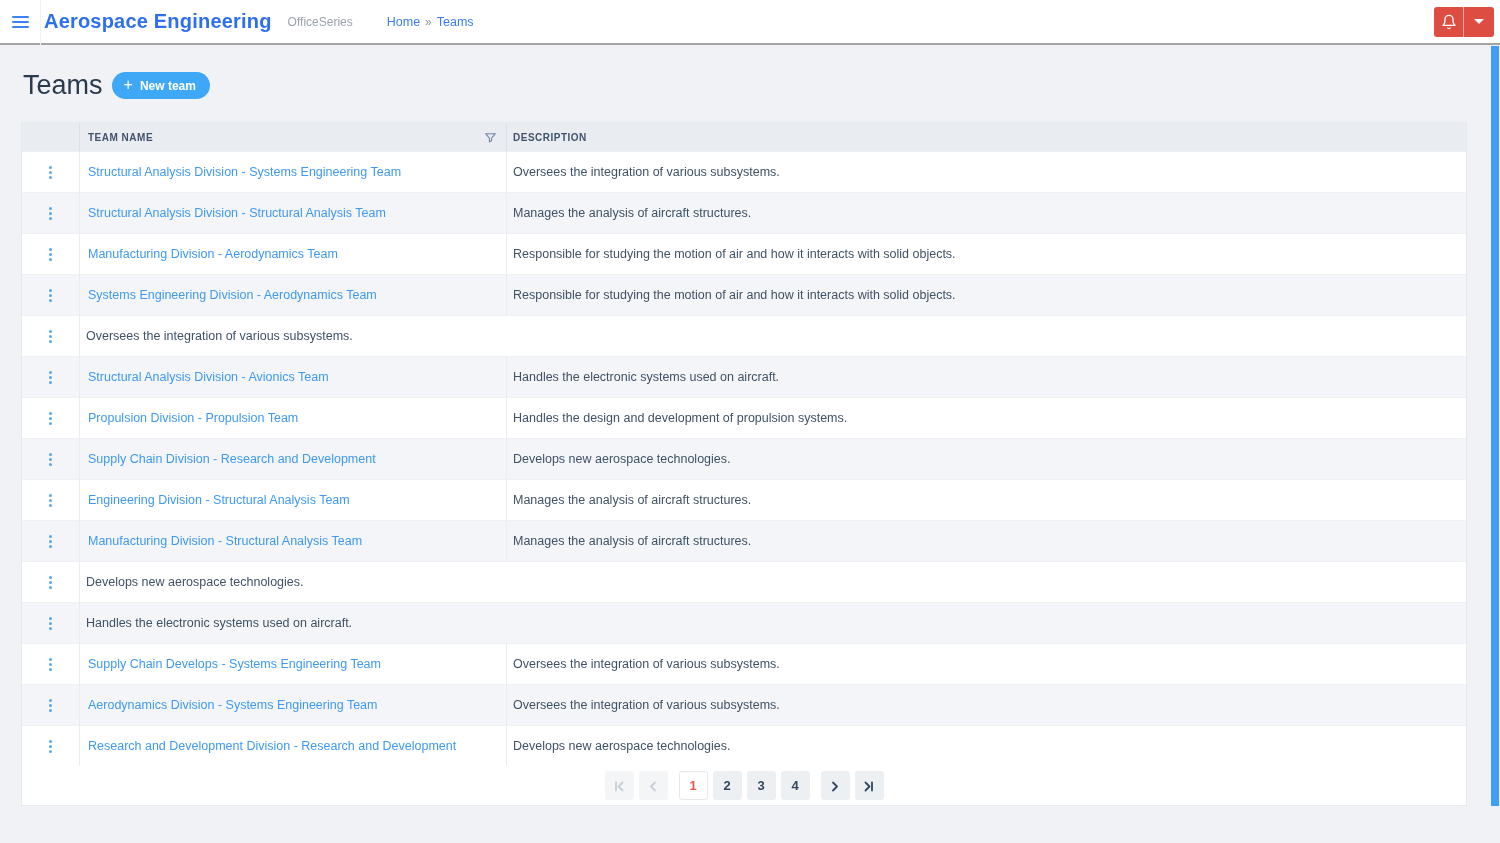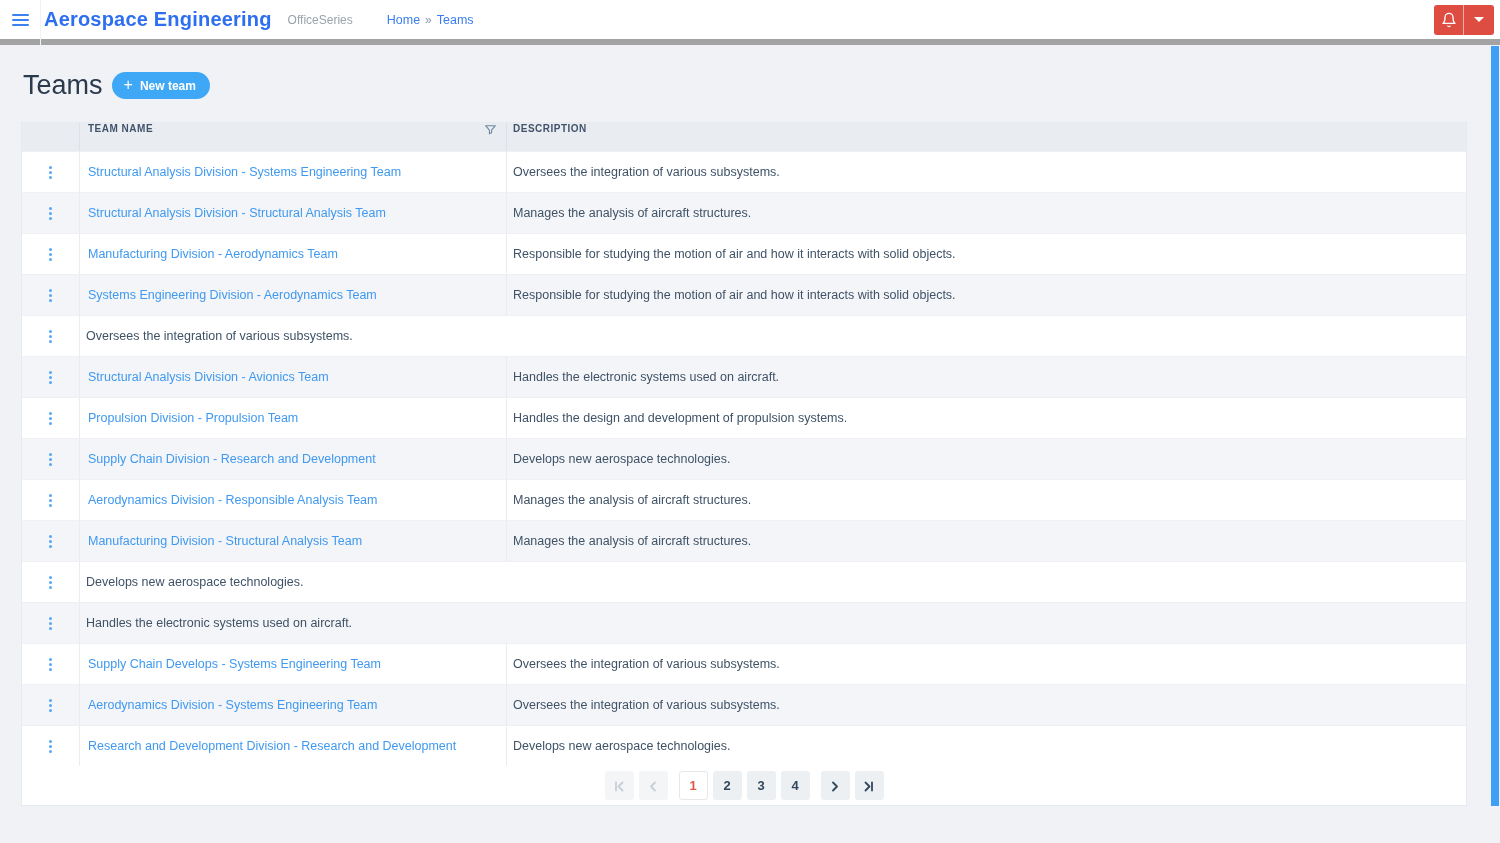--- a/index.html
+++ b/index.html
@@ -6,21 +6,21 @@
   html,body { width:1500px; height:843px; }
   body {
     font-family: "Liberation Sans", sans-serif;
     background: #f0f2f5;
     position: relative;
     overflow: hidden;
   }
 
   
   .topbar {
-    height: 45px; background: #ffffff; border-bottom: 6px solid #a3a3a3;
+    height: 45px; background: #ffffff; border-bottom: 2px solid #a3a3a3;
     display: flex; align-items: center; position: relative;
   }
   .hamburger { margin-left: 12px; width: 17px; display: flex; flex-direction: column; gap: 3px; cursor: pointer; background: none; border: none; }
   .hamburger span { display: block; height: 2px; width: 17px; background: #3b82f0; border-radius: 1px; }
   .topbar-vdivider { position: absolute; left: 40px; top: 0; width: 1px; height: 45px; background: #f0f1f4; }
   .app-title { margin-left: 15px; font-size: 20px; font-weight: 700; color: #2d6ff0; letter-spacing: 0.2px; }
   .app-subtitle { margin-left: 16px; font-size: 12px; color: #9aa2ab; }
   .breadcrumb { margin-left: 34px; display: flex; align-items: center; gap: 5px; font-size: 12.5px; }
   .breadcrumb a { color: #3b7df0; text-decoration: none; cursor: pointer; }
   .breadcrumb .sep { color: #8698ab; font-size: 12px; }
@@ -42,21 +42,21 @@
     color: #ffffff; font-family: "Liberation Sans", sans-serif; font-size: 12px; font-weight: 700;
   }
   .new-team-btn .plus { font-size: 16px; font-weight: 400; line-height: 1; margin-top: -1px; }
 
   
   .table-card {
     margin: 20px 33px 0 21px; background: #ffffff;
     border: 1px solid #e7eaee;
   }
   .thead { display: flex; height: 28px; background: #e9edf2; align-items: stretch; }
-  .th { display: flex; align-items: flex-start; font-size: 10px; font-weight: 700; color: #42526b; letter-spacing: 0.5px; gap: 30px; }
+  .th { display: flex; align-items: center; font-size: 10px; font-weight: 700; color: #42526b; letter-spacing: 0.5px; gap: 30px; }
   .th-actions { flex: 0 0 58px; border-right: 1px solid #dce1e7; }
   .th-name { flex: 0 0 427px; padding-left: 8px; justify-content: space-between; border-right: 1px solid #dce1e7; }
   .th-desc { flex: 1; padding-left: 6px; }
   .filter-btn { background: none; border: none; cursor: pointer; margin-right: 9px; display: flex; align-items: center; }
 
   .tr { display: flex; height: 41px; align-items: stretch; border-top: 1px solid #eef0f3; background: #ffffff; }
   .tr:nth-child(even) { background: #f4f5f8; }
   .td { display: flex; align-items: center; font-size: 12.5px; }
   .td-actions { flex: 0 0 58px; justify-content: center; border-right: 1px solid #e9ecf0; }
   .td-name { flex: 0 0 427px; padding-left: 8px; border-right: 1px solid #e9ecf0; }
@@ -269,21 +269,21 @@
       <div class="td td-actions">
         <button class="kebab-btn">
           <span style="display:flex;flex-direction:column;gap:2px">
               <i></i>
               <i></i>
               <i></i>
             </span>
         </button>
       </div>
       <div class="td td-name">
-        <a>Aerodynamics Division - Responsible Analysis Team</a>
+        <a>Engineering Division - Structural Analysis Team</a>
       </div>
       <div class="td td-desc">Manages the analysis of aircraft structures.</div>
     </div>
 
     <div class="tr">
       <div class="td td-actions">
         <button class="kebab-btn">
           <span style="display:flex;flex-direction:column;gap:2px">
               <i></i>
               <i></i>

